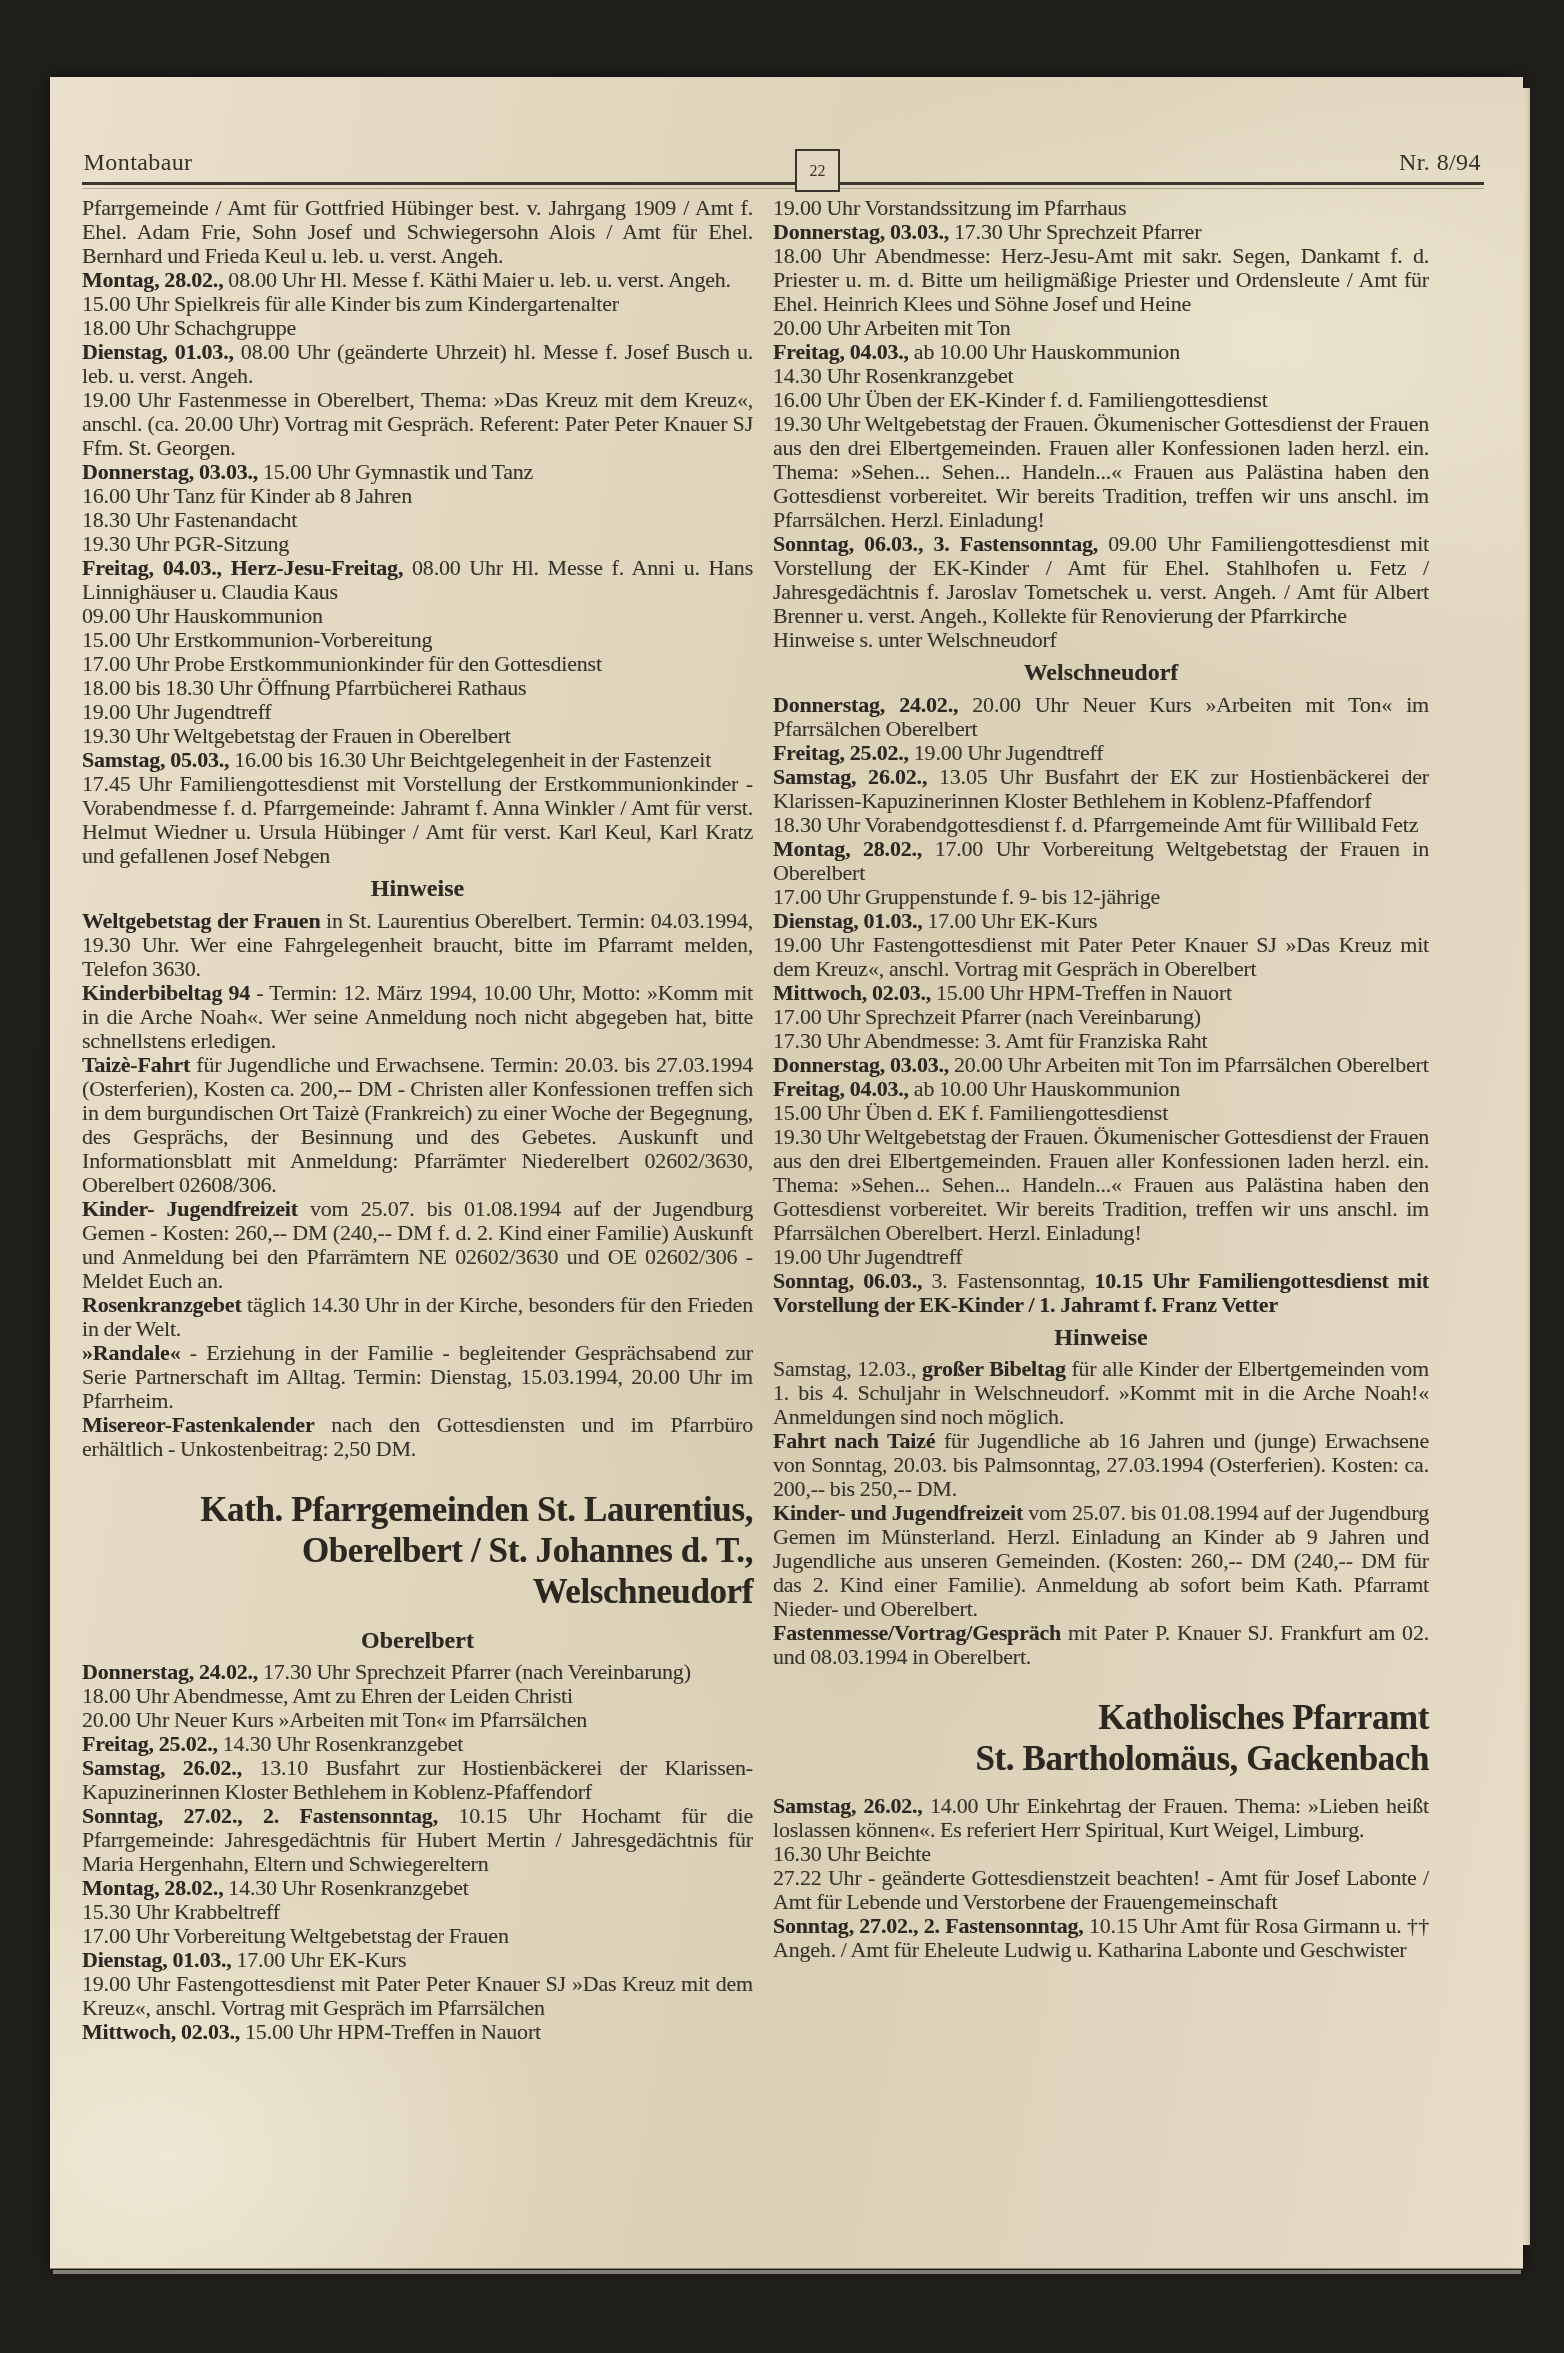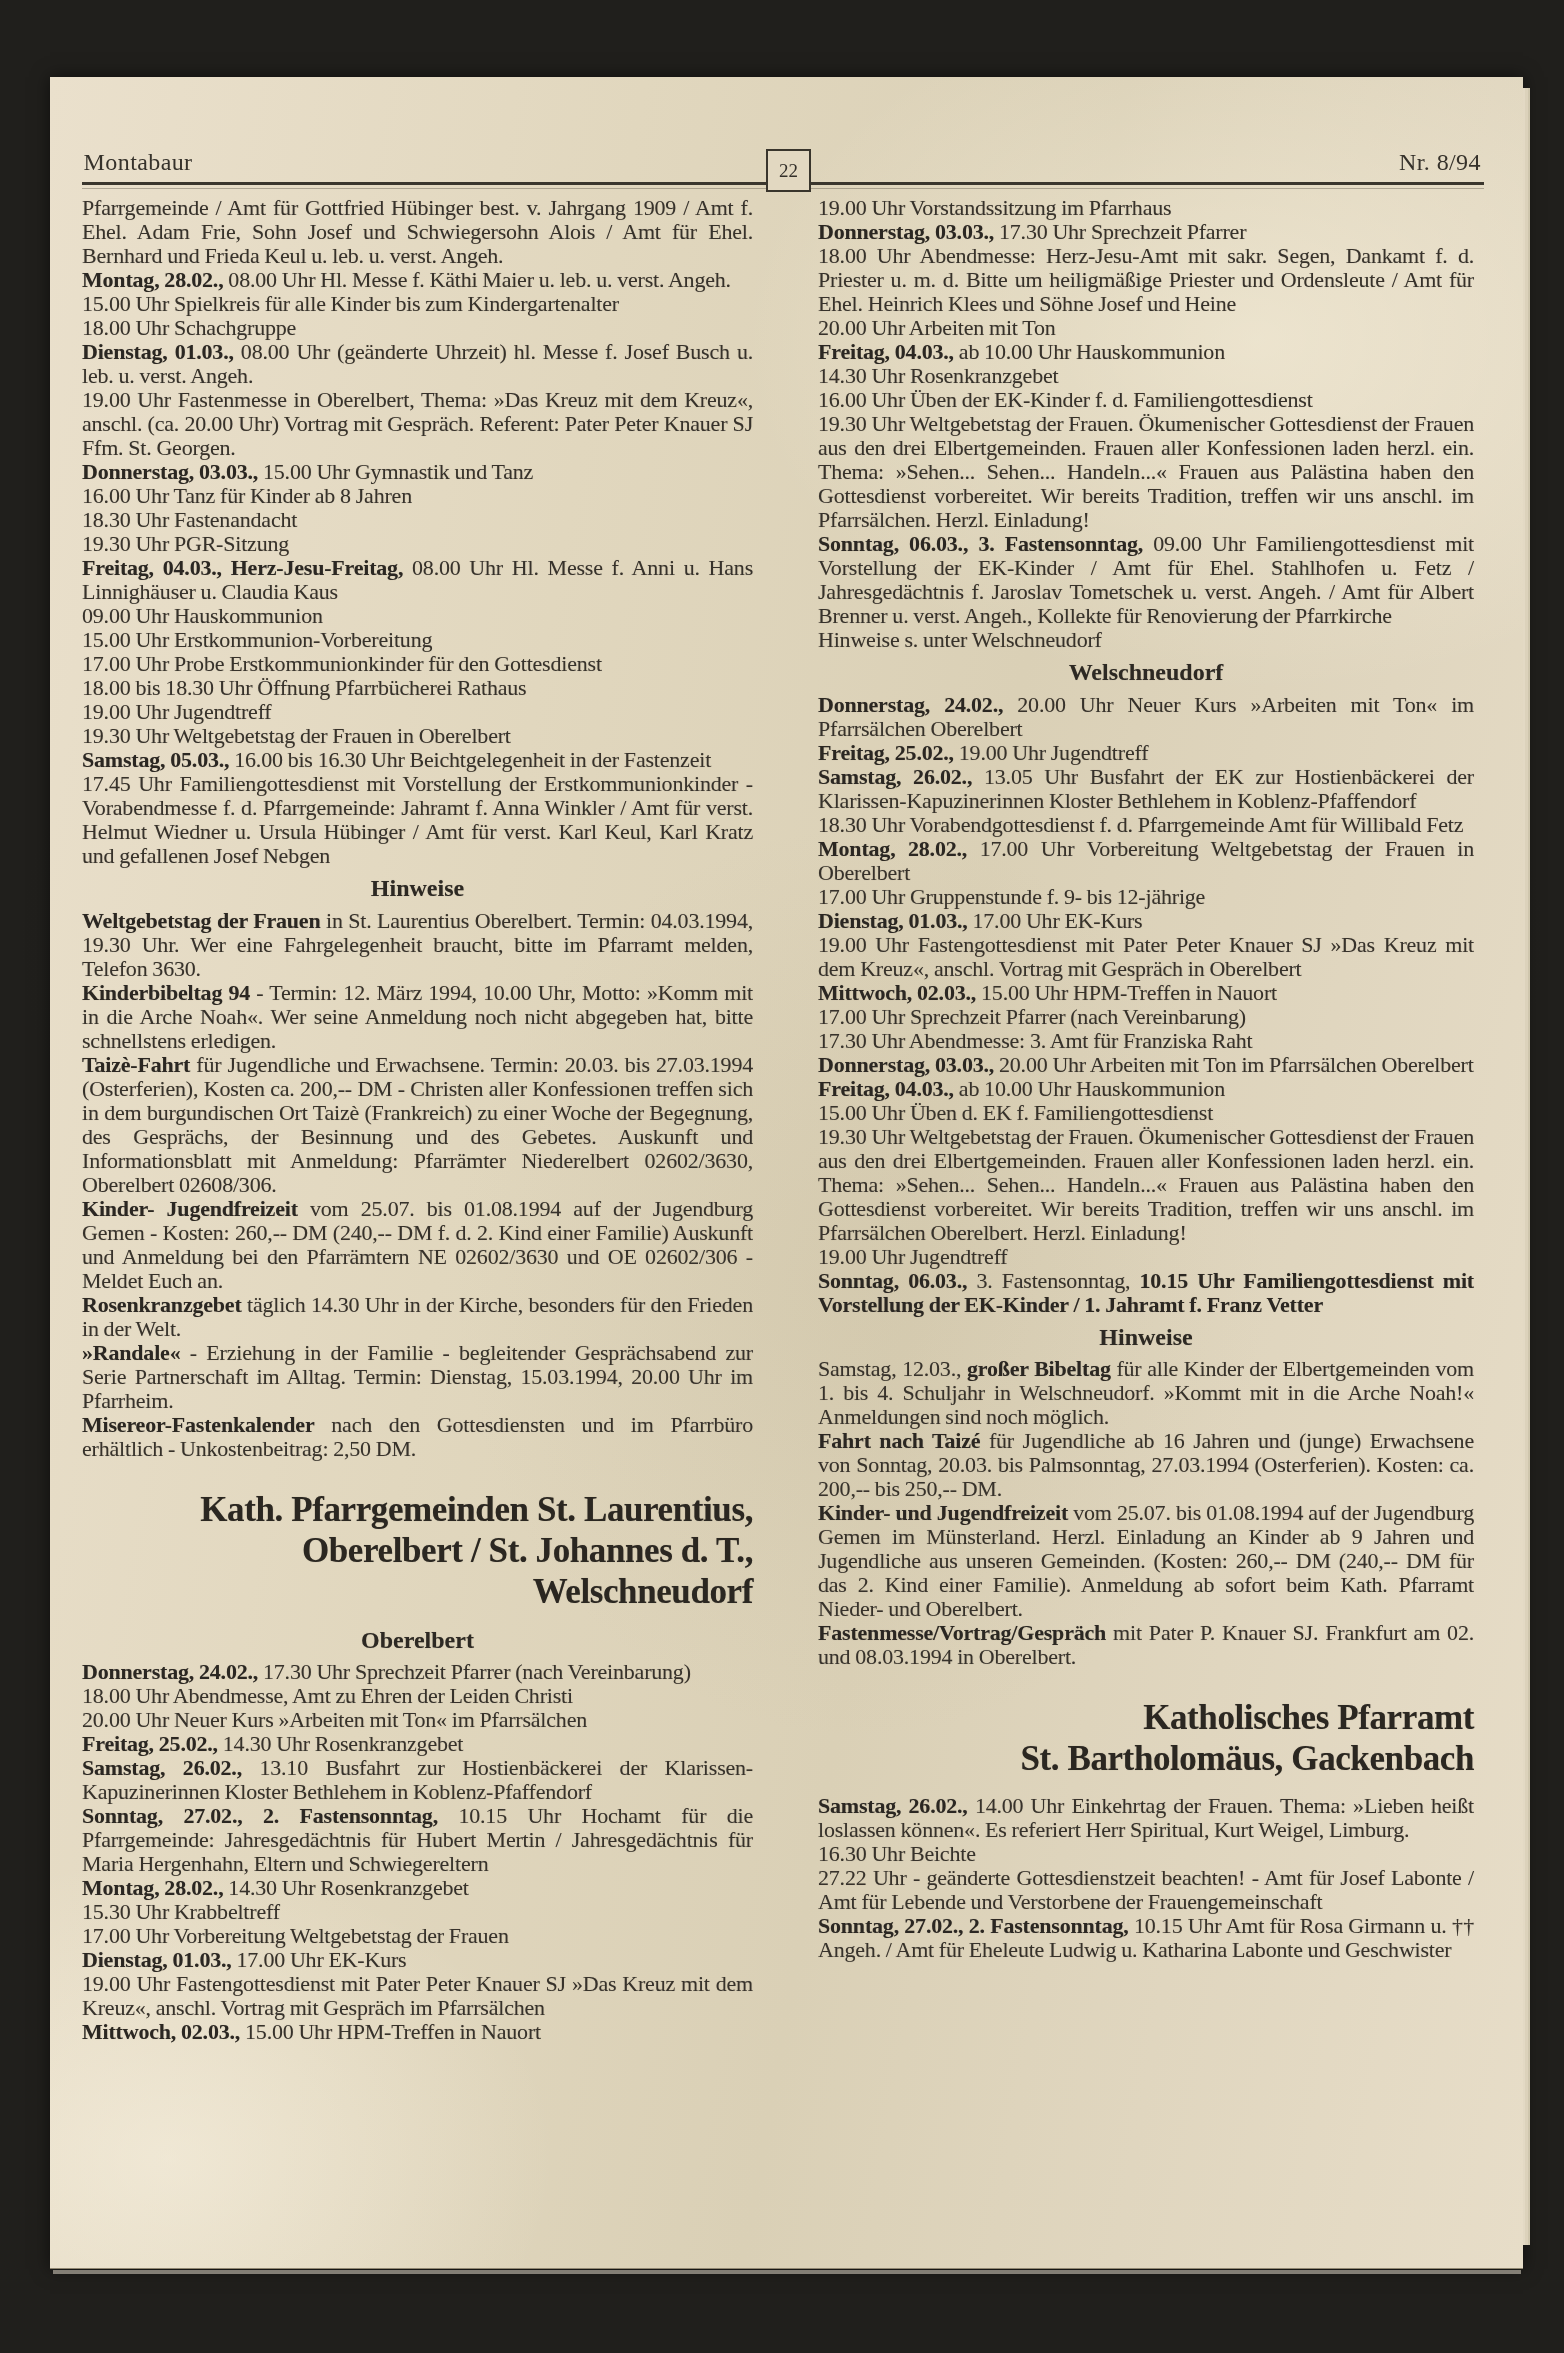--- a/index.html
+++ b/index.html
@@ -78,37 +78,37 @@
   }
   .rule::after {
     content: "";
     position: absolute;
     left: 0; right: 0; top: 2.3px;
     height: 0.8px;
     background: rgba(70,64,52,0.35);
   }
   .page-badge {
     position: absolute;
-    left: 716px;
+    left: 745px;
     top: 72px;
     width: 41px;
     height: 39px;
     border: 2.3px solid #39352c;
     background: #e2d8c1;
     display: flex;
     align-items: center;
     justify-content: center;
-    font-size: 19px;
+    font-size: 16px;
     color: #34302a;
     z-index: 2;
     text-align: center;
   }
   .cols {
     display: flex;
-    gap: 65px;
+    gap: 20px;
     padding-top: 9.4px;
   }
   .col { width: 671px; }
   .col.right { width: 656px; }
   .entry {
     margin: 0;
     font-size: 22px;
     line-height: 24px;
     text-align: justify;
     letter-spacing: -0.2px;

